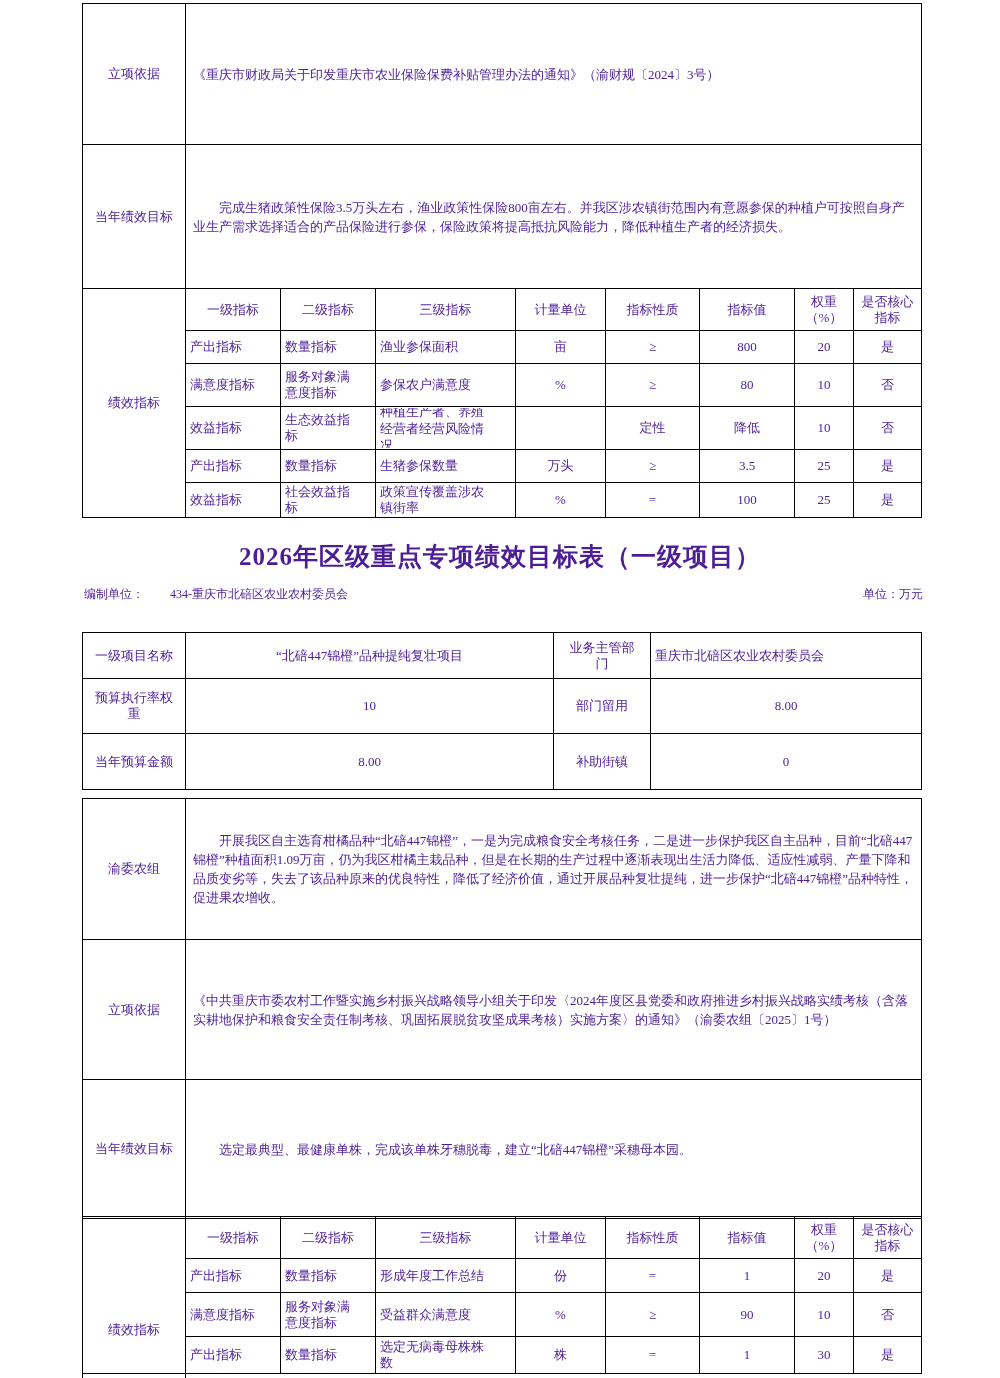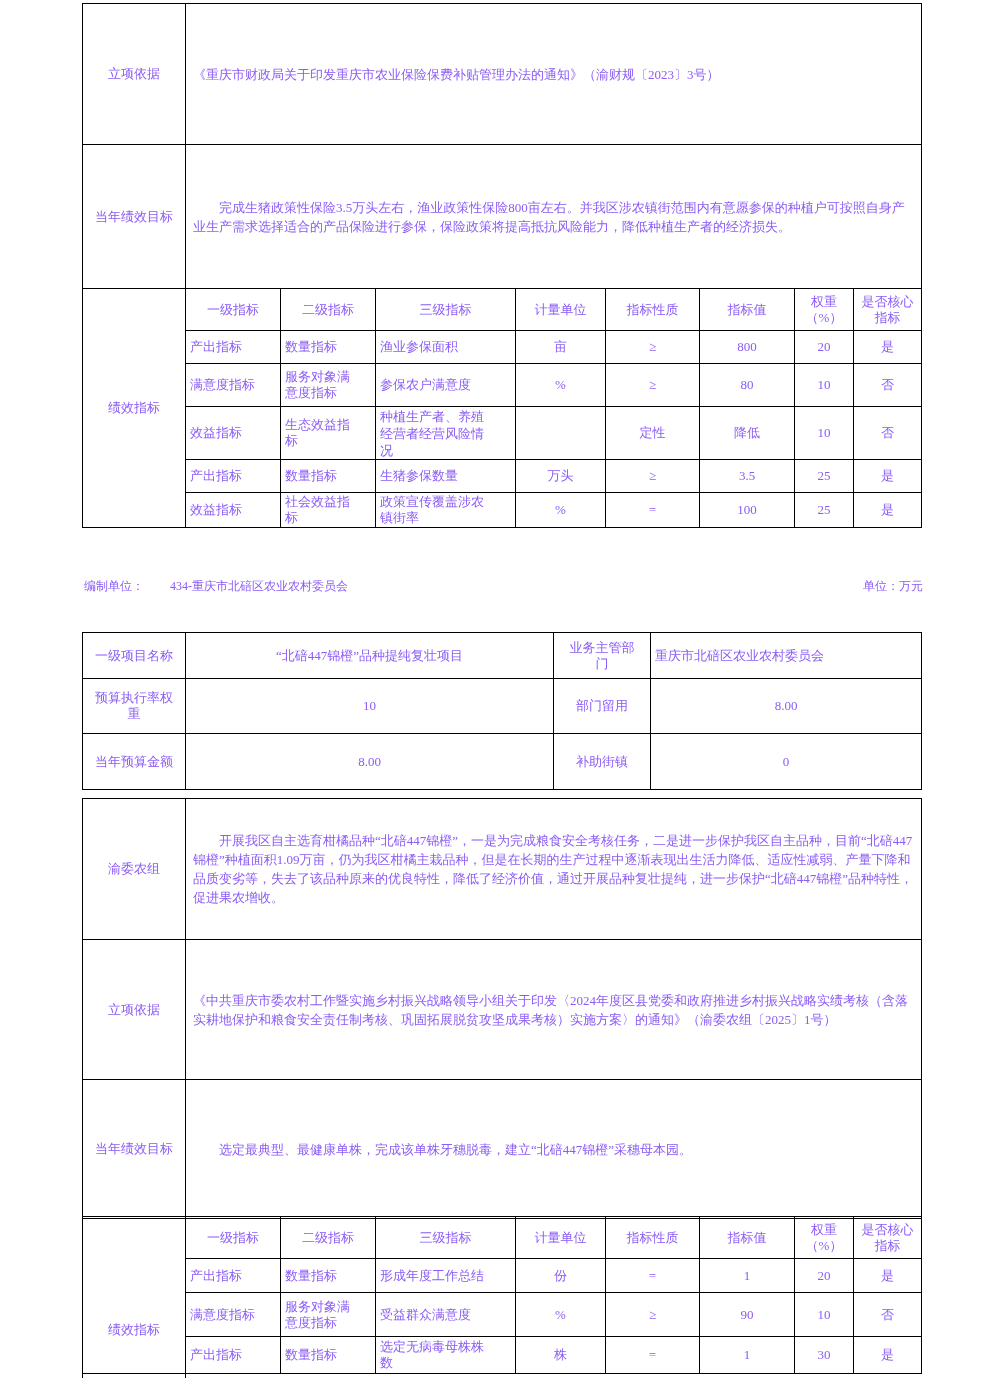--- a/index.html
+++ b/index.html
@@ -1,35 +1,35 @@
 <!DOCTYPE html>
 <html><head>
 <meta charset="utf-8">
 <style>
   html,body{margin:0;padding:0;background:#fff;}
   .page{position:relative;width:1000px;height:1378px;background:#fff;overflow:hidden;
-        font-family:"Liberation Serif", serif;color:#8b5cf6;}
+        font-family:"Liberation Serif", serif;color:#4c1d95;}
   table{border-collapse:collapse;table-layout:fixed;position:absolute;}
   td{border:1px solid #000;font-size:13px;line-height:16px;white-space:pre-line;
      overflow:hidden;padding:1px 4px;vertical-align:middle;word-break:break-all;}
   .lbl{text-align:center;padding:1px 9px;}
   .lbl2{text-align:center;padding:1px 11px;}
   .val{text-align:left;padding:2px 7px;line-height:19px;}
   .ind2em{text-indent:2em;}
   .cc{text-align:center;}
   .cl{text-align:left;margin-left:28px;}
   .hd{text-align:center;}
-  .clip{height:50px;overflow:hidden;display:flex;align-items:center;line-height:17px;}
+  .clip{height:40px;overflow:hidden;display:flex;align-items:center;line-height:17px;}
   .pushdown{padding-top:70px;}
   .title{position:absolute;top:540px;left:0;width:100%;text-align:center;
          font-size:25px;font-weight:bold;letter-spacing:1px;}
   .meta{position:absolute;top:578px;left:84px;width:839px;font-size:12px;
         display:flex;align-items:flex-end;}
   .meta .v{margin-left:26px;}
-  .meta .u{margin-left:auto;}
+  .meta .u{margin-left:auto;margin-top:8px;}
   .ext{position:absolute;width:1px;height:6px;background:#000;}
 </style>
 </head>
 <body>
 
 <div class="page">
 
   <table style="left:82px;top:3px;width:839px;">
     <colgroup>
       <col style="width:103px">
@@ -38,21 +38,21 @@
       <col style="width:140px">
         <col style="width:90px">
         <col style="width:94px">
       <col style="width:95px">
         <col style="width:59px">
         <col style="width:68px">
     </colgroup>
     <tbody>
         <tr style="height:141px">
       <td class="lbl">立项依据</td>
-      <td class="val" colspan="8">《重庆市财政局关于印发重庆市农业保险保费补贴管理办法的通知》（渝财规〔2023〕3号）</td>
+      <td class="val" colspan="8">《重庆市财政局关于印发重庆市农业保险保费补贴管理办法的通知》（渝财规〔2024〕3号）</td>
     </tr>
     <tr style="height:144px">
       <td class="lbl">当年绩效目标</td>
       <td class="val ind2em" colspan="8">完成生猪政策性保险3.5万头左右，渔业政策性保险800亩左右。并我区涉农镇街范围内有意愿参保的种植户可按照自身产业生产需求选择适合的产品保险进行参保，保险政策将提高抵抗风险能力，降低种植生产者的经济损失。</td>
     </tr>
     <tr style="height:42px">
       <td class="lbl" rowspan="6">绩效指标</td>
       <td class="hd">一级指标</td>
       <td class="hd">二级指标</td>
       <td class="hd">三级指标</td>
@@ -116,20 +116,21 @@
 镇街率</td>
       <td class="cc">%</td>
       <td class="cc">=</td>
       <td class="cc">100</td>
       <td class="cc">25</td>
       <td class="cc">是</td>
     </tr>
   </tbody>
     </table>
 
+  <div class="title">2026年区级重点专项绩效目标表（一级项目）</div>
   <div class="meta">
     <span>编制单位：</span>
     <span class="v">434-重庆市北碚区农业农村委员会</span>
     <span class="u">单位：万元</span>
   </div>
 
   <table style="left:82px;top:632px;width:839px;">
     <colgroup>
       <col style="width:103px">
         <col style="width:368px">

